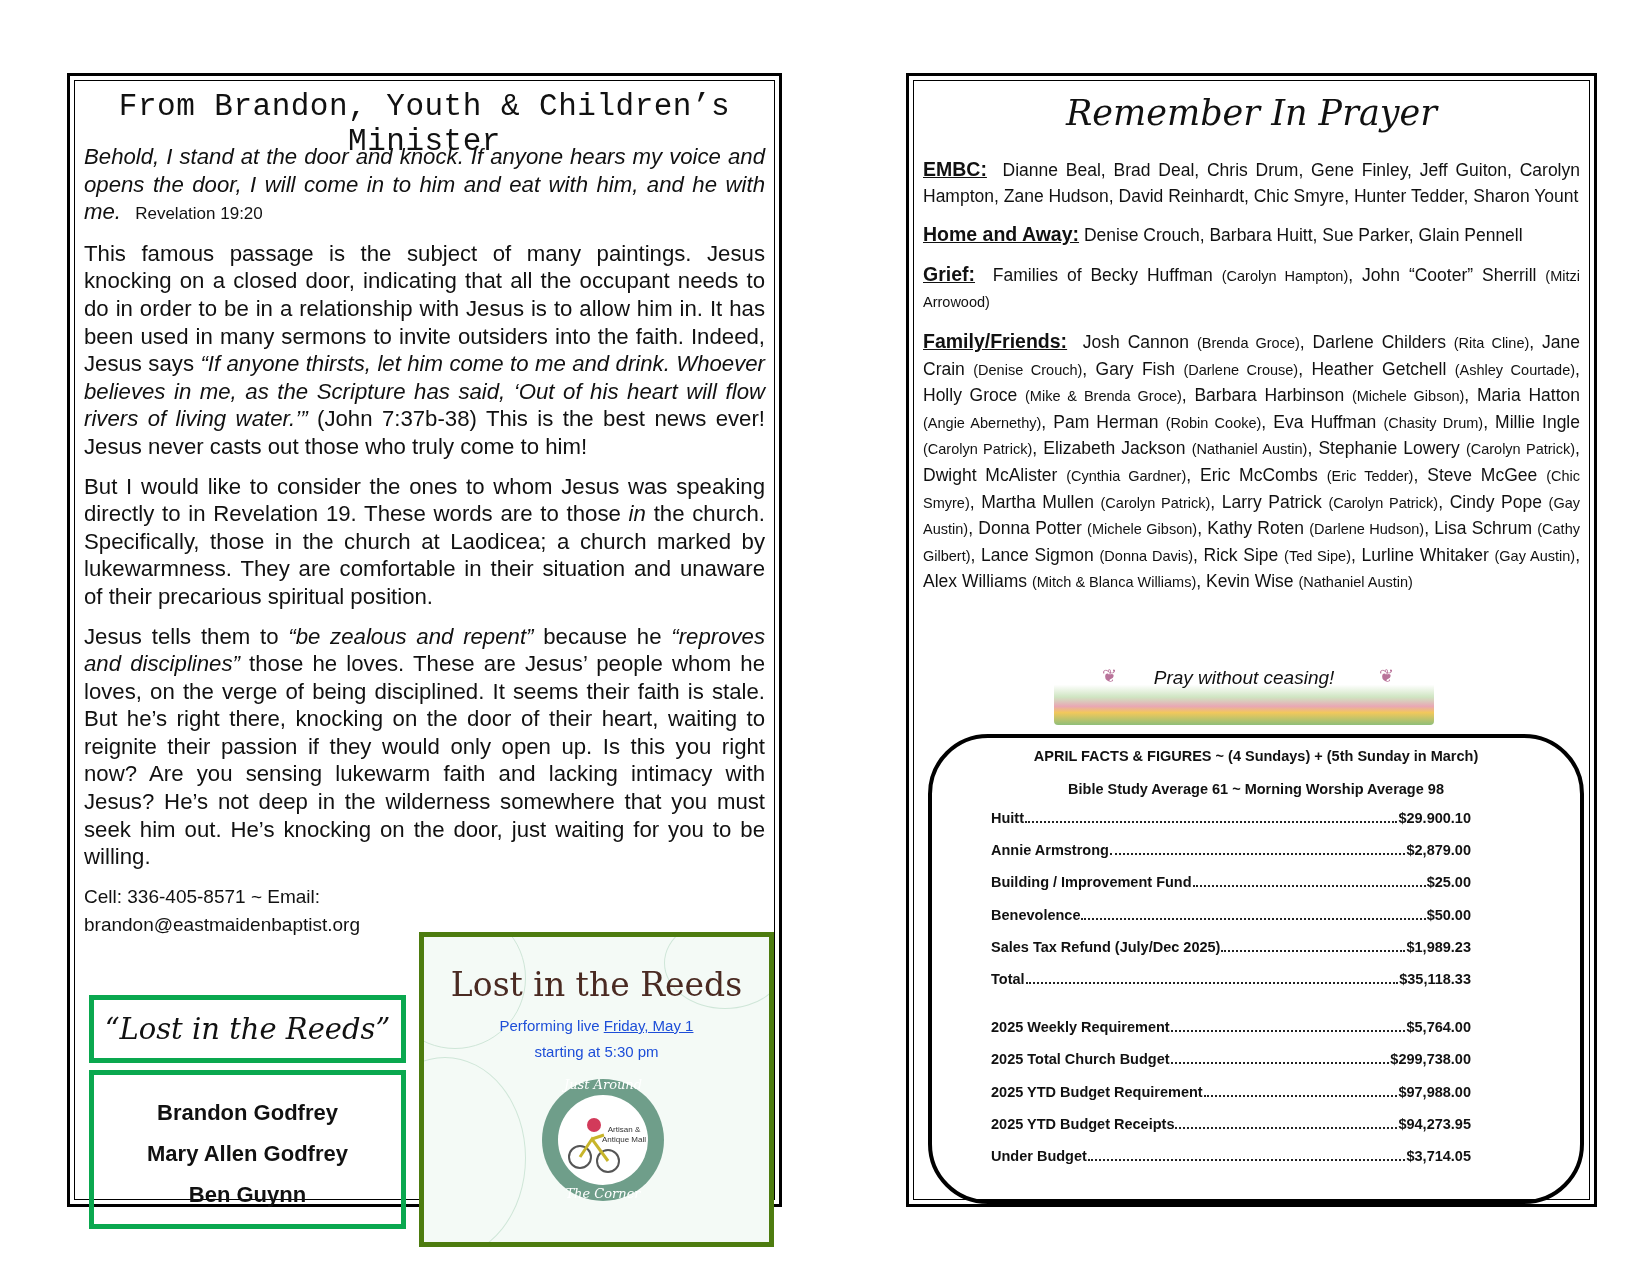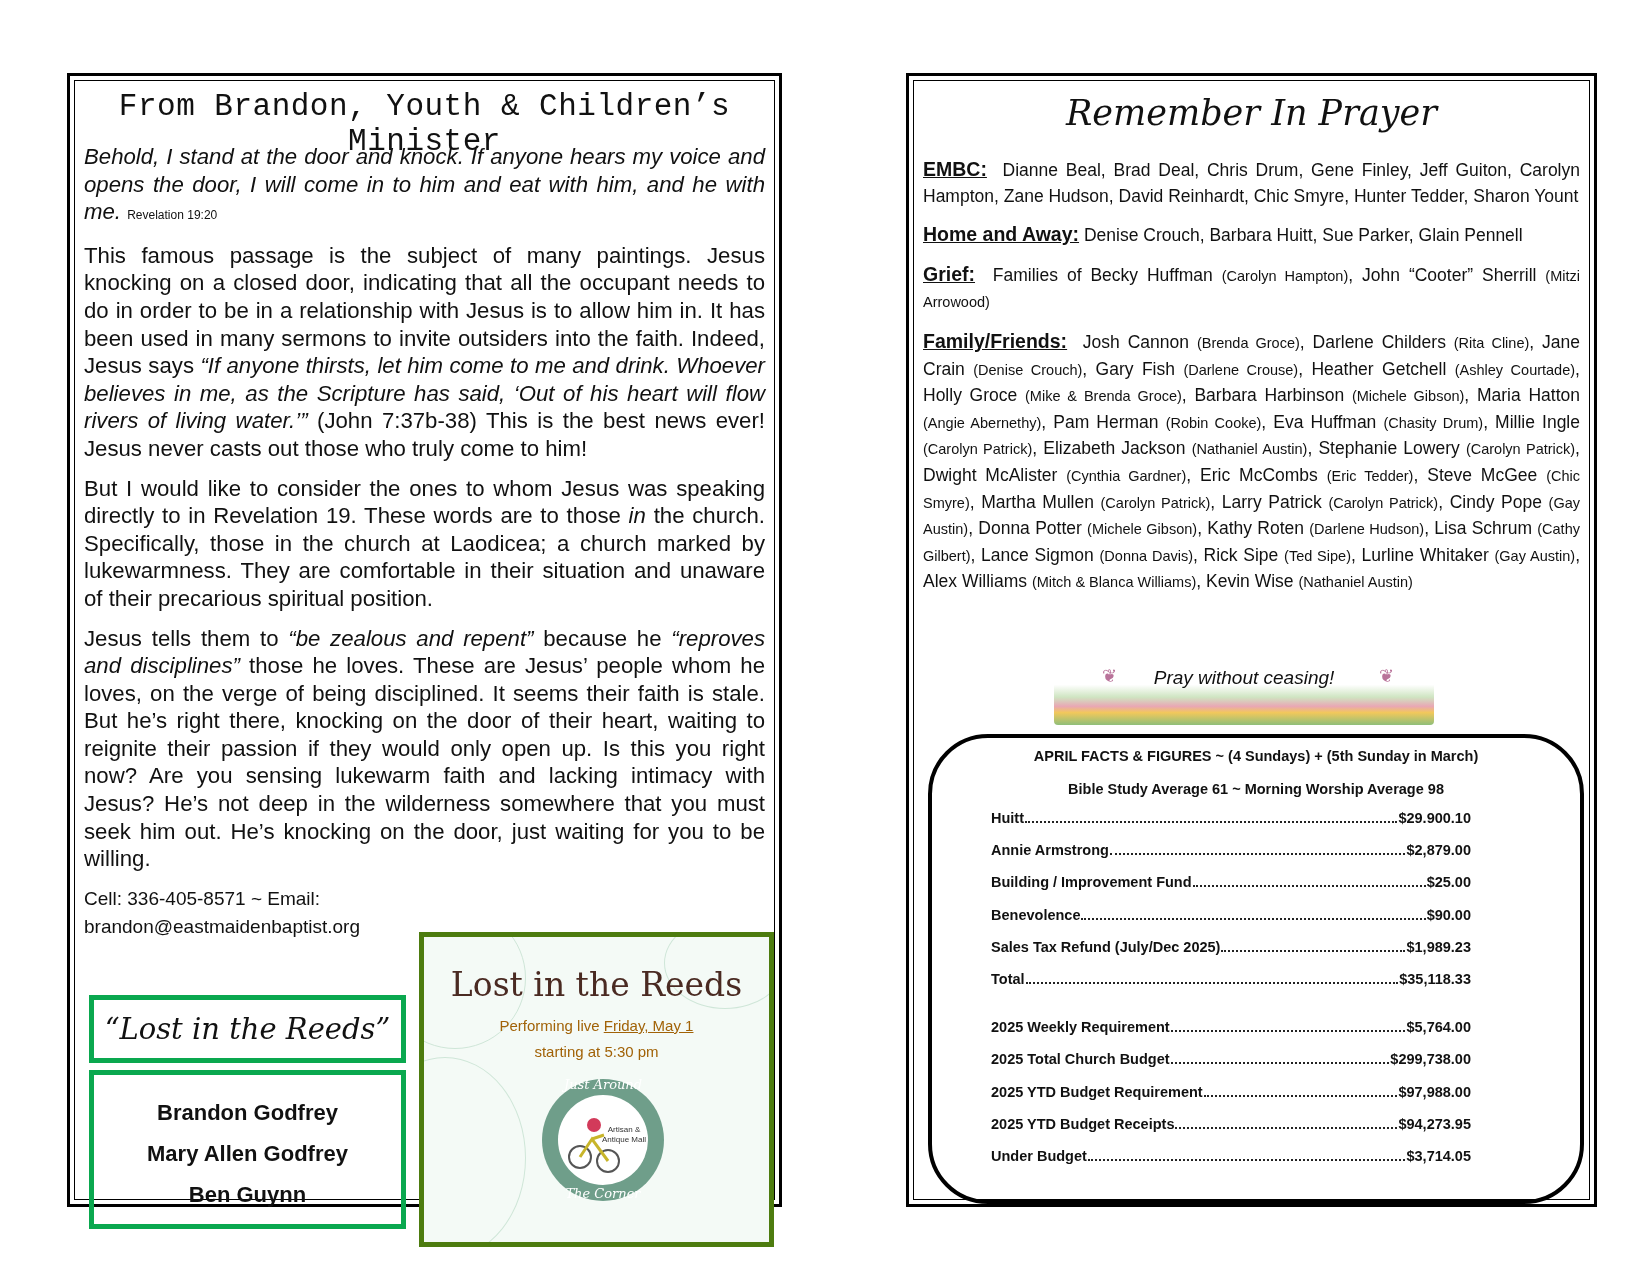--- a/index.html
+++ b/index.html
@@ -7,29 +7,29 @@
   .panel{position:absolute;border:3px solid #000;box-sizing:border-box;}
   .panel-inner{position:absolute;left:4px;top:4px;right:4px;bottom:4px;border:1.5px solid #000;box-sizing:border-box;}
   #left{left:67px;top:73px;width:715px;height:1134px;}
   #right{left:906px;top:73px;width:691px;height:1134px;}
 
   
   .l-title{position:absolute;left:0;right:0;top:8px;text-align:center;font-family:Liberation Mono, monospace;font-size:31px;letter-spacing:0.5px;}
   .l-body{position:absolute;left:9px;right:9px;top:62px;font-size:22.2px;line-height:27.6px;text-align:justify;}
   .l-body p{margin:0 0 12px 0;}
   .verse{font-style:italic;}
-  .ref{font-style:normal;font-size:12px;}
+  .ref{font-style:normal;font-size:17px;margin-left:8px;}
   .contact{font-size:19px;line-height:28px;}
   .reeds-title{position:absolute;left:14px;top:914px;width:317px;height:68px;border:5px solid #0aa84f;box-sizing:border-box;text-align:center;font-family:"DejaVu Serif",serif;font-style:italic;font-size:29px;line-height:58px;}
   .reeds-names{position:absolute;left:14px;top:989px;width:317px;height:159px;border:5px solid #0aa84f;box-sizing:border-box;text-align:center;font-weight:bold;font-size:22px;}
   .reeds-names div{height:41px;line-height:41px;}
   .reeds-names div:first-child{margin-top:17px;}
   .flyer{position:absolute;left:344px;top:851px;width:355px;height:315px;border:5px solid #4d7c0f;box-sizing:border-box;background:#f4faf6;overflow:hidden;}
   .flyer-title{position:absolute;left:0;right:0;top:28px;text-align:center;font-family:"DejaVu Serif",serif;font-size:33px;color:#4a2a22;}
-  .flyer-line{position:absolute;left:0;right:0;text-align:center;font-size:15px;color:#a16207;}
+  .flyer-line{position:absolute;left:0;right:0;text-align:center;font-size:15px;color:#1d4ed8;}
   .flyer-date{text-decoration:underline;}
   .logo{position:absolute;left:118px;top:142px;width:122px;height:122px;border-radius:50%;background:#6f9e8a;}
   .logo-inner{position:absolute;left:16px;top:16px;width:90px;height:90px;border-radius:50%;background:#fff;}
   .logo-top{position:absolute;left:0;right:0;top:-2px;text-align:center;font-family:"DejaVu Serif",serif;font-style:italic;font-size:13px;color:#fff;}
   .logo-bot{position:absolute;left:0;right:0;bottom:0px;text-align:center;font-family:"DejaVu Serif",serif;font-style:italic;font-size:13px;color:#fff;}
   .logo-mall{position:absolute;left:42px;top:30px;font-size:8px;line-height:10px;text-align:center;color:#333;}
   .flower-bg{position:absolute;border:1px solid #cfe6d8;border-radius:50%;}
 
   
   .r-title{position:absolute;left:0;right:0;top:12px;text-align:center;font-family:"DejaVu Serif",serif;font-style:italic;font-size:35px;}
@@ -129,21 +129,21 @@
             <span class="amt">$2,879.00</span>
           </div>
           <div class="row">
             <span class="lbl">Building / Improvement Fund</span>
             <span class="dots"></span>
             <span class="amt">$25.00</span>
           </div>
           <div class="row">
             <span class="lbl">Benevolence</span>
             <span class="dots"></span>
-            <span class="amt">$90.00</span>
+            <span class="amt">$50.00</span>
           </div>
           <div class="row">
             <span class="lbl">Sales Tax Refund (July/Dec 2025)</span>
             <span class="dots"></span>
             <span class="amt">$1,989.23</span>
           </div>
           <div class="row">
             <span class="lbl">Total</span>
             <span class="dots"></span>
             <span class="amt">$35,118.33</span>

